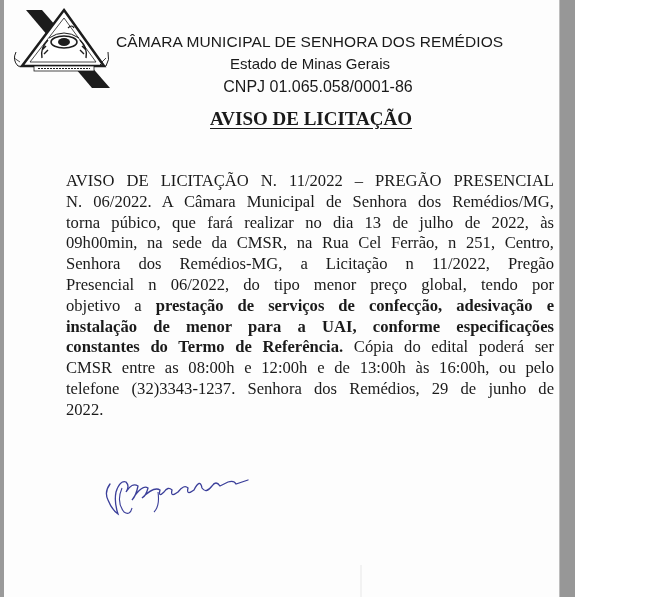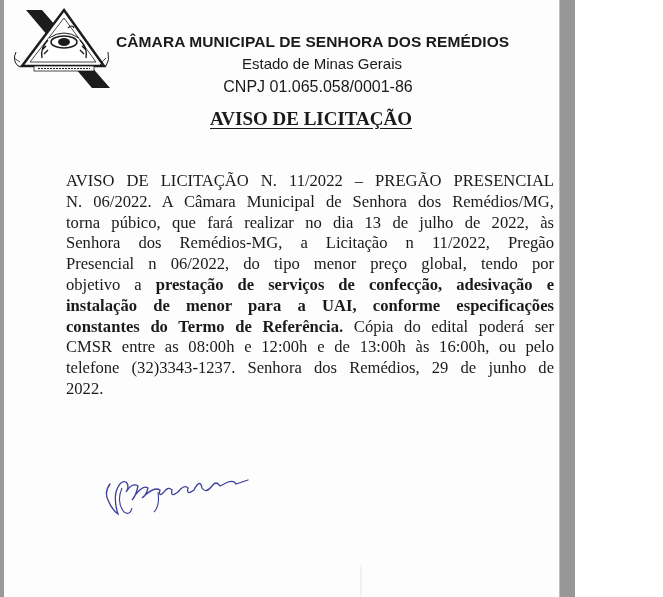--- a/index.html
+++ b/index.html
@@ -41,35 +41,35 @@
     }
     .logo {
       position: absolute;
       left: 12px; top: 4px;
       width: 98px; height: 84px;
     }
     .header-title {
       position: absolute;
       left: 116px; top: 33px;
       font-family: "Liberation Sans", sans-serif;
-      font-weight: bold;
+      font-weight: normal;
       font-size: 15.5px;
       color: #1a1a1a;
       letter-spacing: 0.1px;
       white-space: nowrap;
     }
     .header-state {
       position: absolute;
       left: 0; width: 620px;
       top: 55px;
       text-align: center;
       font-family: "Liberation Sans", sans-serif;
       font-size: 15px;
       color: #1a1a1a;
-      padding-left: 12px;
+      padding-left: 0px;
     }
     .header-cnpj {
       position: absolute;
       left: 8px; width: 620px;
       top: 78px;
       text-align: center;
       font-family: "Liberation Sans", sans-serif;
       font-size: 16px;
       color: #1a1a1a;
     }
@@ -170,20 +170,21 @@
 <div class="header-title">CÂMARA MUNICIPAL DE SENHORA DOS REMÉDIOS</div>
 <div class="header-state">Estado de Minas Gerais</div>
 <div class="header-cnpj">CNPJ 01.065.058/0001-86</div>
 
 <div class="notice-title">AVISO DE LICITAÇÃO</div>
 
 <div class="body-text" id="notice-body">
     <span class="line"><span class="justify-wrap"><span>AVISO DE LICITAÇÃO N. 11/2022 – PREGÃO PRESENCIAL</span></span></span>
     <span class="line"><span class="justify-wrap"><span>N. 06/2022. A Câmara Municipal de Senhora dos Remédios/MG,</span></span></span>
     <span class="line"><span class="justify-wrap"><span>torna púbico, que fará realizar no dia 13 de julho de 2022, às</span></span></span>
+    <span class="line"><span class="justify-wrap"><span>09h00min, na sede da CMSR, na Rua Cel Ferrão, n 251, Centro,</span></span></span>
     <span class="line"><span class="justify-wrap"><span>Senhora dos Remédios-MG, a Licitação n 11/2022, Pregão</span></span></span>
     <span class="line"><span class="justify-wrap"><span>Presencial n 06/2022, do tipo menor preço global, tendo por</span></span></span>
     <span class="line"><span class="justify-wrap"><span>objetivo a </span><span class="bold">prestação de serviços de confecção, adesivação e</span></span></span>
     <span class="line"><span class="justify-wrap"><span class="bold">instalação de menor para a UAI, conforme especificações</span></span></span>
     <span class="line"><span class="justify-wrap"><span class="bold">constantes do Termo de Referência.</span><span> Cópia do edital poderá ser</span></span></span>
     <span class="line"><span class="justify-wrap"><span>CMSR entre as 08:00h e 12:00h e de 13:00h às 16:00h, ou pelo</span></span></span>
     <span class="line"><span class="justify-wrap"><span>telefone (32)3343-1237. Senhora dos Remédios, 29 de junho de</span></span></span>
     <span class="line last"><span class=""><span>2022.</span></span></span>
   </div>
 

